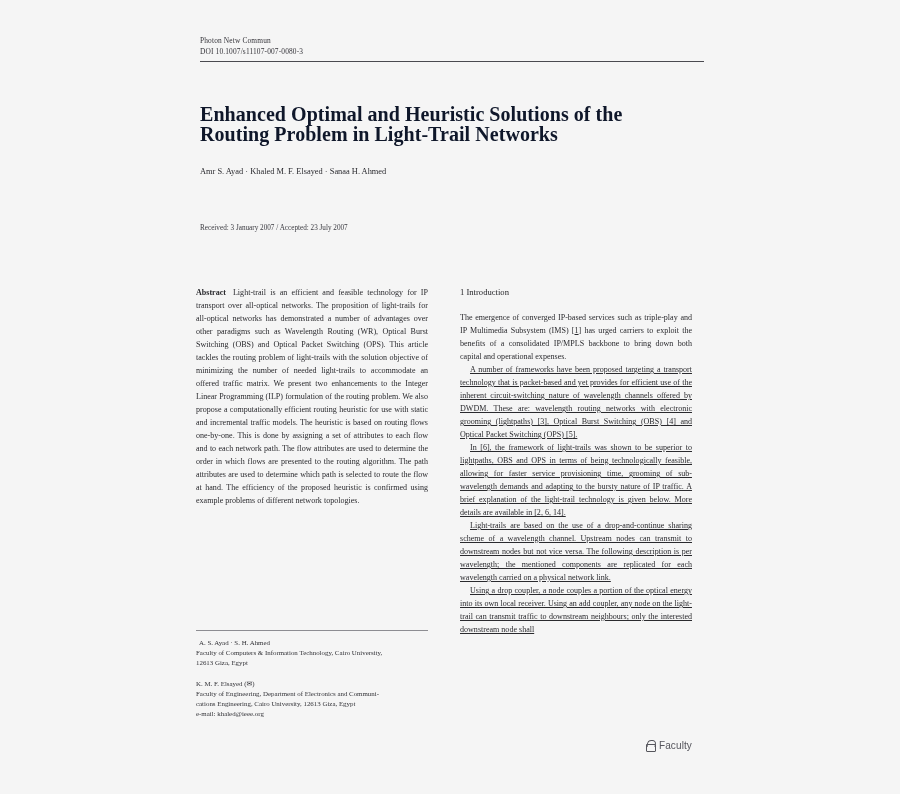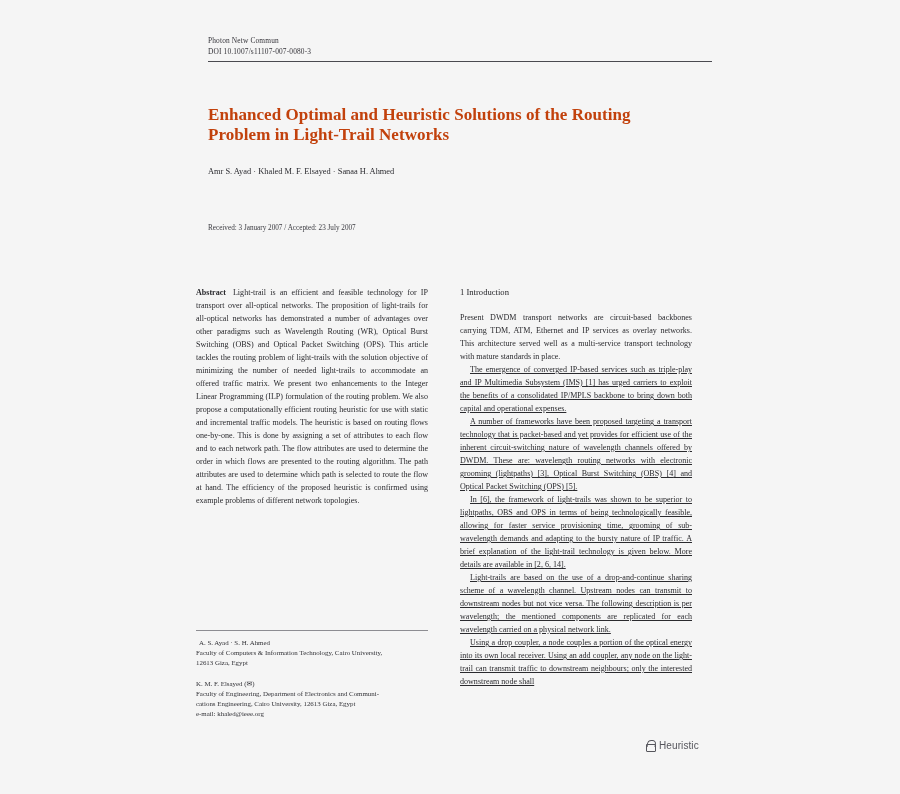--- a/index.html
+++ b/index.html
@@ -17,21 +17,21 @@
 
   .page {
     position: relative;
     width: 900px;
     height: 794px;
     background: #f5f5f5;
   }
 
   .content {
     position: absolute;
-    left: 208px;
+    left: 200px;
     top: 36px;
     width: 504px;
   }
 
   
   .runhead {
     font-size: 7.4px;
     line-height: 10.6px;
     letter-spacing: 0.15px;
     color: #35343a;
@@ -40,25 +40,25 @@
 
   .head-rule {
     margin-top: 4px;
     border-top: 1.6px solid #4a4a50;
     width: 100%;
   }
 
   
   .title-block { margin-top: 43px; }
   .title {
-    font-size: 17px;
+    font-size: 20px;
     line-height: 19.5px;
     font-weight: bold;
     letter-spacing: 0.05px;
-    color: #c2410c;
+    color: #0f172a;
     max-width: 470px;
   }
 
   .authors {
     margin-top: 22px;
     font-size: 8.4px;
     line-height: 12.4px;
     font-weight: normal;
     color: #2b2b30;
   }
@@ -203,21 +203,20 @@
   <div class="columns">
 
     <div class="col col-left">
       <p class="para"><span class="lead">Abstract</span><span class="lead-gap"></span><span>Light-trail is an efficient and feasible technology for IP transport over all-optical networks. The proposition of light-trails for all-optical networks has demonstrated a number of advantages over other paradigms such as Wavelength Routing (WR), Optical Burst Switching (OBS) and Optical Packet Switching (OPS). This article tackles the routing problem of light-trails with the solution objective of minimizing the number of needed light-trails to accommodate an offered traffic matrix. We present two enhancements to the Integer Linear Programming (ILP) formulation of the routing problem. We also propose a computationally efficient routing heuristic for use with static and incremental traffic models. The heuristic is based on routing flows one-by-one. This is done by assigning a set of attributes to each flow and to each network path. The flow attributes are used to determine the order in which flows are presented to the routing algorithm. The path attributes are used to determine which path is selected to route the flow at hand. The efficiency of the proposed heuristic is confirmed using example problems of different network topologies.</span></p>
 
     </div>
 
     <div class="col col-right">
       <p class="sec-head">1 Introduction</p>
 
-      <p class="para">Present DWDM transport networks are circuit-based backbones carrying TDM, ATM, Ethernet and IP services as overlay networks. This architecture served well as a multi-service transport technology with mature standards in place.</p>
 
       <p class="para"><span>The emergence of converged IP-based services such as triple-play and IP Multimedia Subsystem (IMS) [</span><a class="cite" href="#">1</a><span>] has urged carriers to exploit the benefits of a consolidated IP/MPLS backbone to bring down both capital and operational expenses.</span></p>
 
       <p class="para"><span>A number of frameworks have been proposed targeting a transport technology that is packet-based and yet provides for efficient use of the inherent circuit-switching nature of wavelength channels offered by DWDM. These are: wavelength routing networks with electronic grooming (lightpaths) [</span><a class="cite" href="#">3</a><span>], Optical Burst Switching (OBS) [</span><a class="cite" href="#">4</a><span>] and Optical Packet Switching (OPS) [</span><a class="cite" href="#">5</a><span>].</span></p>
 
       <p class="para"><span>In [</span><a class="cite" href="#">6</a><span>], the framework of light-trails was shown to be superior to lightpaths, OBS and OPS in terms of being technologically feasible, allowing for faster service provisioning time, grooming of sub-wavelength demands and adapting to the bursty nature of IP traffic. A brief explanation of the light-trail technology is given below. More details are available in [</span><a class="cite" href="#">2</a><span>, </span><a class="cite" href="#">6</a><span>, </span><a class="cite" href="#">14</a><span>].</span></p>
 
       <p class="para">Light-trails are based on the use of a drop-and-continue sharing scheme of a wavelength channel. Upstream nodes can transmit to downstream nodes but not vice versa. The following description is per wavelength; the mentioned components are replicated for each wavelength carried on a physical network link.</p>
 
       <p class="para">Using a drop coupler, a node couples a portion of the optical energy into its own local receiver. Using an add coupler, any node on the light-trail can transmit traffic to downstream neighbours; only the interested downstream node shall</p>
@@ -239,16 +238,16 @@
       <div>cations Engineering, Cairo University, 12613 Giza, Egypt</div>
       <div>e-mail: khaled@ieee.org</div>
     </div>
   </div>
 
   <div class="springer">
     <span class="mark">
       <span class="swirl"></span>
       <span class="book"></span>
     </span>
-    <span class="wordmark">Heuristic</span>
+    <span class="wordmark">Faculty</span>
   </div>
 
 </div>
 
 </body></html>

